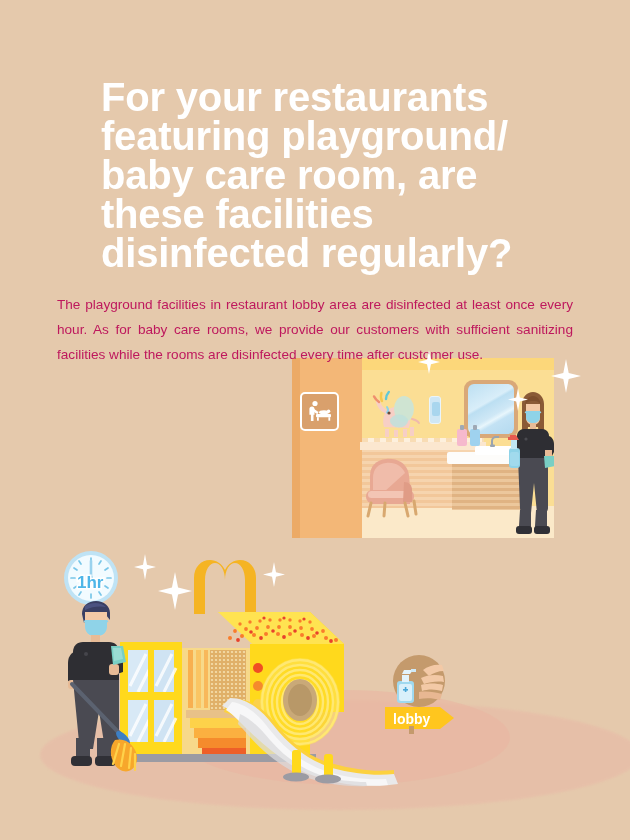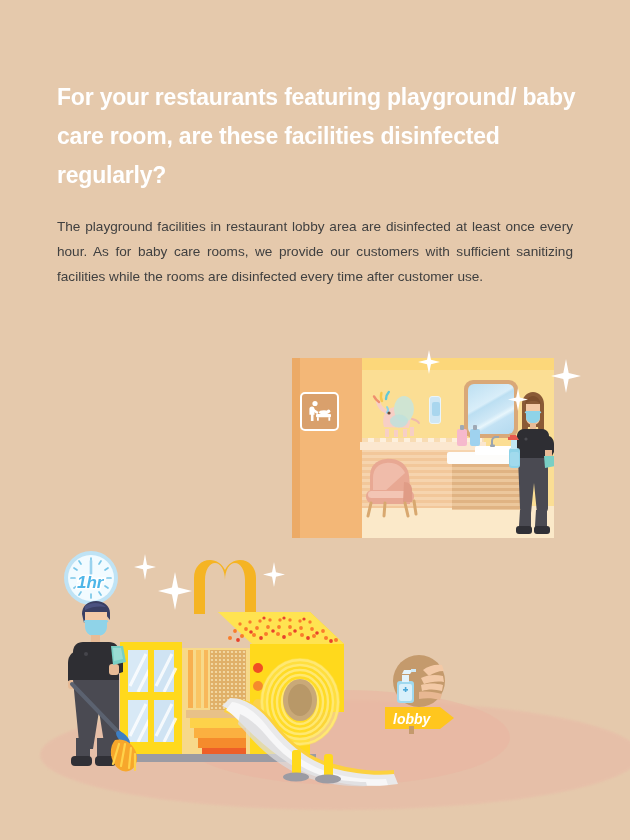--- a/index.html
+++ b/index.html
@@ -50,29 +50,30 @@
   
   .text-block {
     position: absolute;
     left: 57px;
     top: 78px;
     width: 520px;
     z-index: 6;
   }
   .headline {
     color: #ffffff;
-    font-size: 23px;
+    font-size: 40px;
     font-weight: bold;
     line-height: 39px;
     letter-spacing: -0.2px;
+    margin-left: 44px;
   }
   .body-copy {
     margin-top: 19px;
     width: 516px;
-    color: #404040;
+    color: #be185d;
     font-size: 13.6px;
     line-height: 25px;
     text-align: justify;
     font-weight: 400;
   }
   .sp { position: absolute; z-index: 9; }
   .sp i {
     display: block;
     width: 100%;
     height: 100%;
@@ -190,21 +191,20 @@
   .br-staff { position: absolute; left: 216px; top: 32px; width: 50px; height: 148px; }
 
   
   .playground {
     position: absolute;
     left: 52px;
     top: 546px;
     width: 405px;
     height: 240px;
     z-index: 5;
-    font-style: italic;
   }
 
   .clockbadge { position: absolute; left: 6px; top: 2px; width: 62px; height: 62px; }
 
   .house { position: absolute; left: 62px; top: 60px; width: 230px; height: 160px; }
 
   .svgfull { position:absolute; left:0; top:0; width:100%; height:100%; overflow:visible; }
 </style>
 </head>
 <body>

